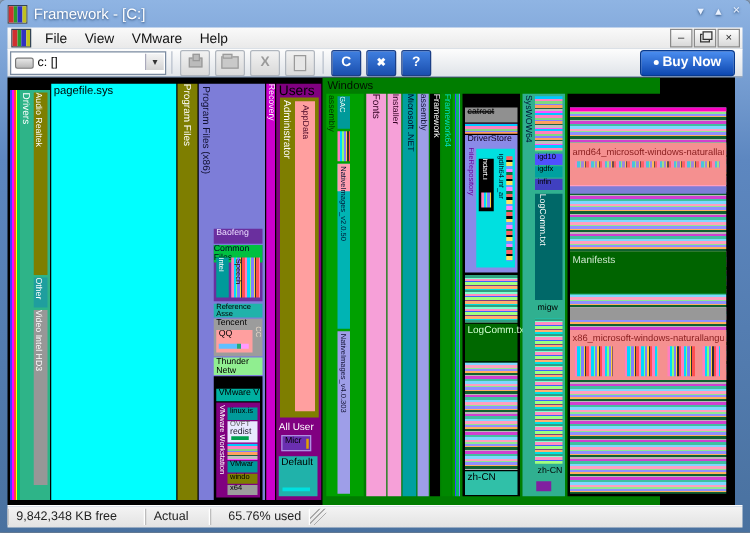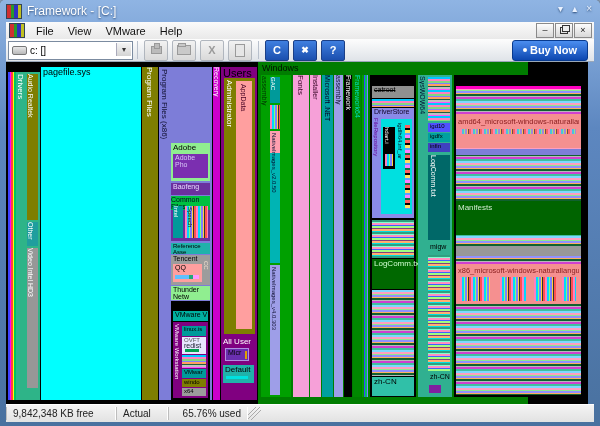--- a/index.html
+++ b/index.html
@@ -147,26 +147,20 @@
     <div class="blk" style="left:35px;top:5px;width:100px;height:333px;background:#00ffff">
       <span class="lbl" style="font-size:9px">pagefile.sys</span>
     </div>
 
     <div class="blk" style="left:136px;top:5px;width:16px;height:333px;background:#7e7e00">
       <span class="v wlbl" style="font-size:8px;height:330px;margin-left:3px">Program Files</span>
     </div>
 
     <div class="blk" style="left:153px;top:5px;width:53px;height:333px;background:#7d7dd8">
       <span class="v" style="position:absolute;left:1px;top:2px;height:328px;font-size:8px;color:#101030">Program Files (x86)</span>
-      <div class="blk" style="left:12px;top:76px;width:39px;height:38px;background:#90ee90">
-        <span class="lbl">Adobe</span>
-        <div class="blk" style="left:2px;top:11px;width:35px;height:24px;background:#7b2fb0">
-          <span class="lbl" style="color:#d8c8f8;font-size:7px">Adobe Pho</span>
-        </div>
-      </div>
       <div class="blk" style="left:12px;top:116px;width:39px;height:12px;background:#6a2f9e">
         <span class="lbl" style="color:#eadcff;font-size:7px">Baofeng</span>
       </div>
       <div class="blk" style="left:12px;top:129px;width:39px;height:45px;background:#6a2f9e">
         <span style="position:absolute;left:0;top:0;width:100%;background:#00c040;font-size:7px;color:#002">Common Files</span>
         <div class="blk" style="left:2px;top:10px;width:10px;height:32px;background:#009a9a">
           <span class="v wlbl" style="font-size:6px;height:30px">Intel</span>
         </div>
         <div class="blk vbars" style="left:14px;top:10px;width:23px;height:32px">
           <span class="v" style="position:absolute;left:2px;top:1px;height:30px;font-size:6px;color:#200">Speech</span>
@@ -225,21 +219,21 @@
         <span class="v wlbl" style="position:absolute;left:1px;top:2px;height:250px;font-size:8px">Administrator</span>
         <div class="blk" style="left:12px;top:3px;width:16px;height:248px;background:#ff9f9f">
           <span class="v" style="font-size:7px;height:240px;margin:3px 0 0 4px;color:#402">AppData</span>
         </div>
       </div>
       <span style="position:absolute;left:2px;top:270px;font-size:8px;color:#fff">All User</span>
       <div class="blk" style="left:4px;top:281px;width:24px;height:13px;background:#6a2fb0;border:1px solid #b090e0">
         <span class="lbl wlbl" style="font-size:7px">Micr</span>
         <span style="position:absolute;right:1px;top:2px;width:2px;height:8px;background:#e0a000"></span>
       </div>
-      <div class="blk" style="left:2px;top:298px;width:31px;height:18px;background:#20b2aa">
+      <div class="blk" style="left:2px;top:298px;width:31px;height:32px;background:#20b2aa">
         <span class="lbl" style="font-size:8px">Default</span>
         <div style="position:absolute;left:3px;bottom:4px;width:22px;height:3px;background:#00e0e0"></div>
       </div>
     </div>
 
     <div class="blk" style="left:252px;top:0;width:270px;height:342px;background:#007d00">
       <span style="position:absolute;left:4px;top:1px;font-size:9px;color:#001000">Windows</span>
 
       <div class="blk" style="left:3px;top:13px;width:30px;height:322px;background:#00a000">
         <span class="v" style="position:absolute;left:0;top:1px;height:318px;font-size:7px;color:#003000">assembly</span>

